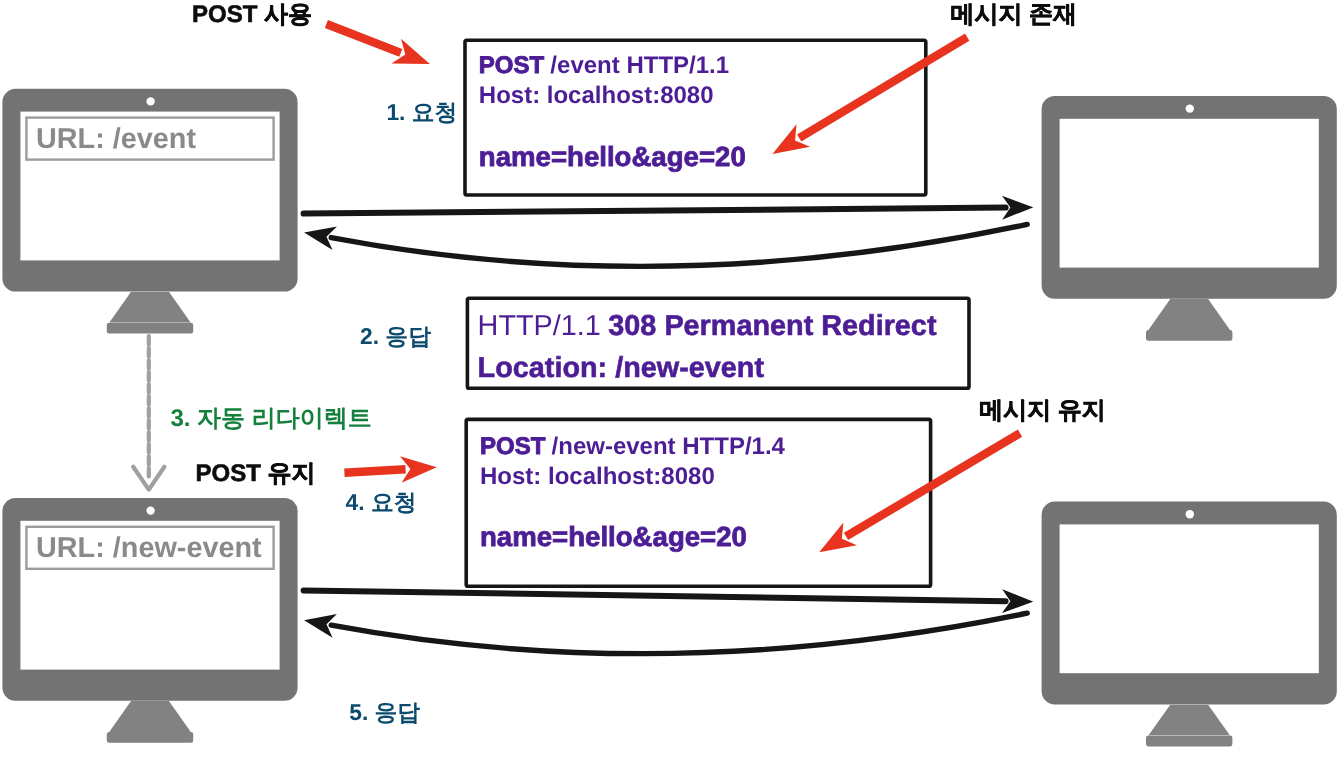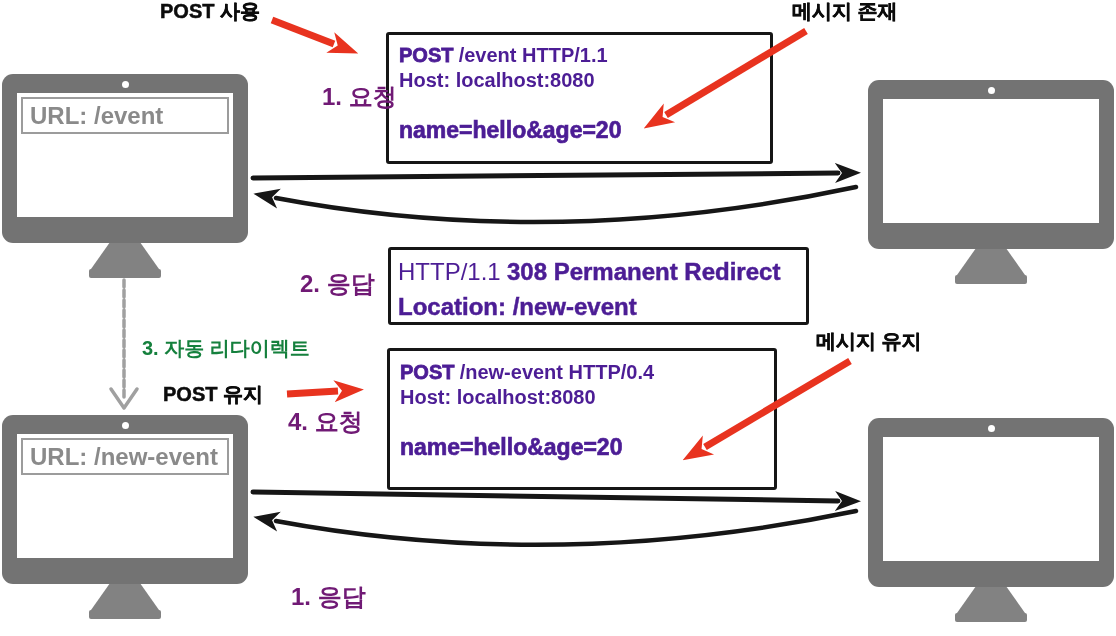--- a/index.html
+++ b/index.html
@@ -32,21 +32,21 @@
   .bodyline{ font-size:23px; line-height:26px; font-weight:700; -webkit-text-stroke:0.7px currentColor; }
   .respline{ font-size:24px; line-height:35px; }
   .w400    { font-weight:400; }
   .hv      { font-weight:700; -webkit-text-stroke:0.5px currentColor; }
   .xheavy  { font-weight:700; -webkit-text-stroke:0.8px currentColor; }
   .sp      { margin-left:0.26em; }
 
   
   .klabel   { position:absolute; font-size:20px; font-weight:700; color:#0c0c0c;
               -webkit-text-stroke:0.5px currentColor; white-space:nowrap; }
-  .steplab  { position:absolute; font-size:24px; font-weight:700; color:#701a75; white-space:nowrap; }
+  .steplab  { position:absolute; font-size:19px; font-weight:700; color:#0c4a6e; white-space:nowrap; }
   .redirlab { position:absolute; font-size:20px; font-weight:700; color:#15803d; white-space:nowrap; }
 
   svg.overlay { position:absolute; left:0; top:0; z-index:5; pointer-events:none; }
 </style>
 </head>
 <body>
 
 <div class="canvas">
 
   <div class="monitor" style="left:2px;top:74px;">
@@ -104,38 +104,38 @@
 
   <div class="msgbox" style="left:388px;top:247px;width:408px;height:68px;padding:4px 0 0 7px;">
     <div class="respline">
       <span class="w400">HTTP/1.1</span><span class="hv sp">308 Permanent Redirect</span>
     </div>
     <div class="respline hv">Location: /new-event</div>
   </div>
 
   <div class="msgbox" style="left:387px;top:348px;width:374px;height:127px;padding:9px 0 0 10px;">
     <div class="rline">
-      <span class="xheavy">POST</span><span class="sp">/new-event HTTP/0.4</span>
+      <span class="xheavy">POST</span><span class="sp">/new-event HTTP/1.4</span>
     </div>
     <div class="rline">Host: localhost:8080</div>
     <div class="spacer"></div>
     <div class="bodyline">name=hello&amp;age=20</div>
   </div>
 
 
   <div class="klabel" style="left:160px;top:-2px;">POST 사용</div>
   <div class="klabel" style="left:792px;top:-2px;">메시지 존재</div>
   <div class="klabel" style="left:163px;top:381px;">POST 유지</div>
   <div class="klabel" style="left:816px;top:328px;">메시지 유지</div>
 
   <div class="steplab" style="left:322px;top:81px;">1. 요청</div>
   <div class="steplab" style="left:300px;top:268px;">2. 응답</div>
   <div class="redirlab" style="left:142px;top:335px;">3. 자동 리다이렉트</div>
   <div class="steplab" style="left:288px;top:406px;">4. 요청</div>
-  <div class="steplab" style="left:291px;top:581px;">1. 응답</div>
+  <div class="steplab" style="left:291px;top:581px;">5. 응답</div>
 
   <svg class="overlay" width="1116" height="636" viewBox="0 0 1116 636">
     <defs>
       <marker id="bh" markerUnits="userSpaceOnUse" markerWidth="26" markerHeight="22" refX="3" refY="11" orient="auto">
         <path d="M0,1 L26,11 L0,21 L7,11 Z" fill="#161616"></path>
       </marker>
       <marker id="rh" markerUnits="userSpaceOnUse" markerWidth="30" markerHeight="26" refX="4" refY="13" orient="auto">
         <path d="M0,2 L30,13 L0,24 L8,13 Z" fill="#e8331f"></path>
       </marker>
     </defs>

